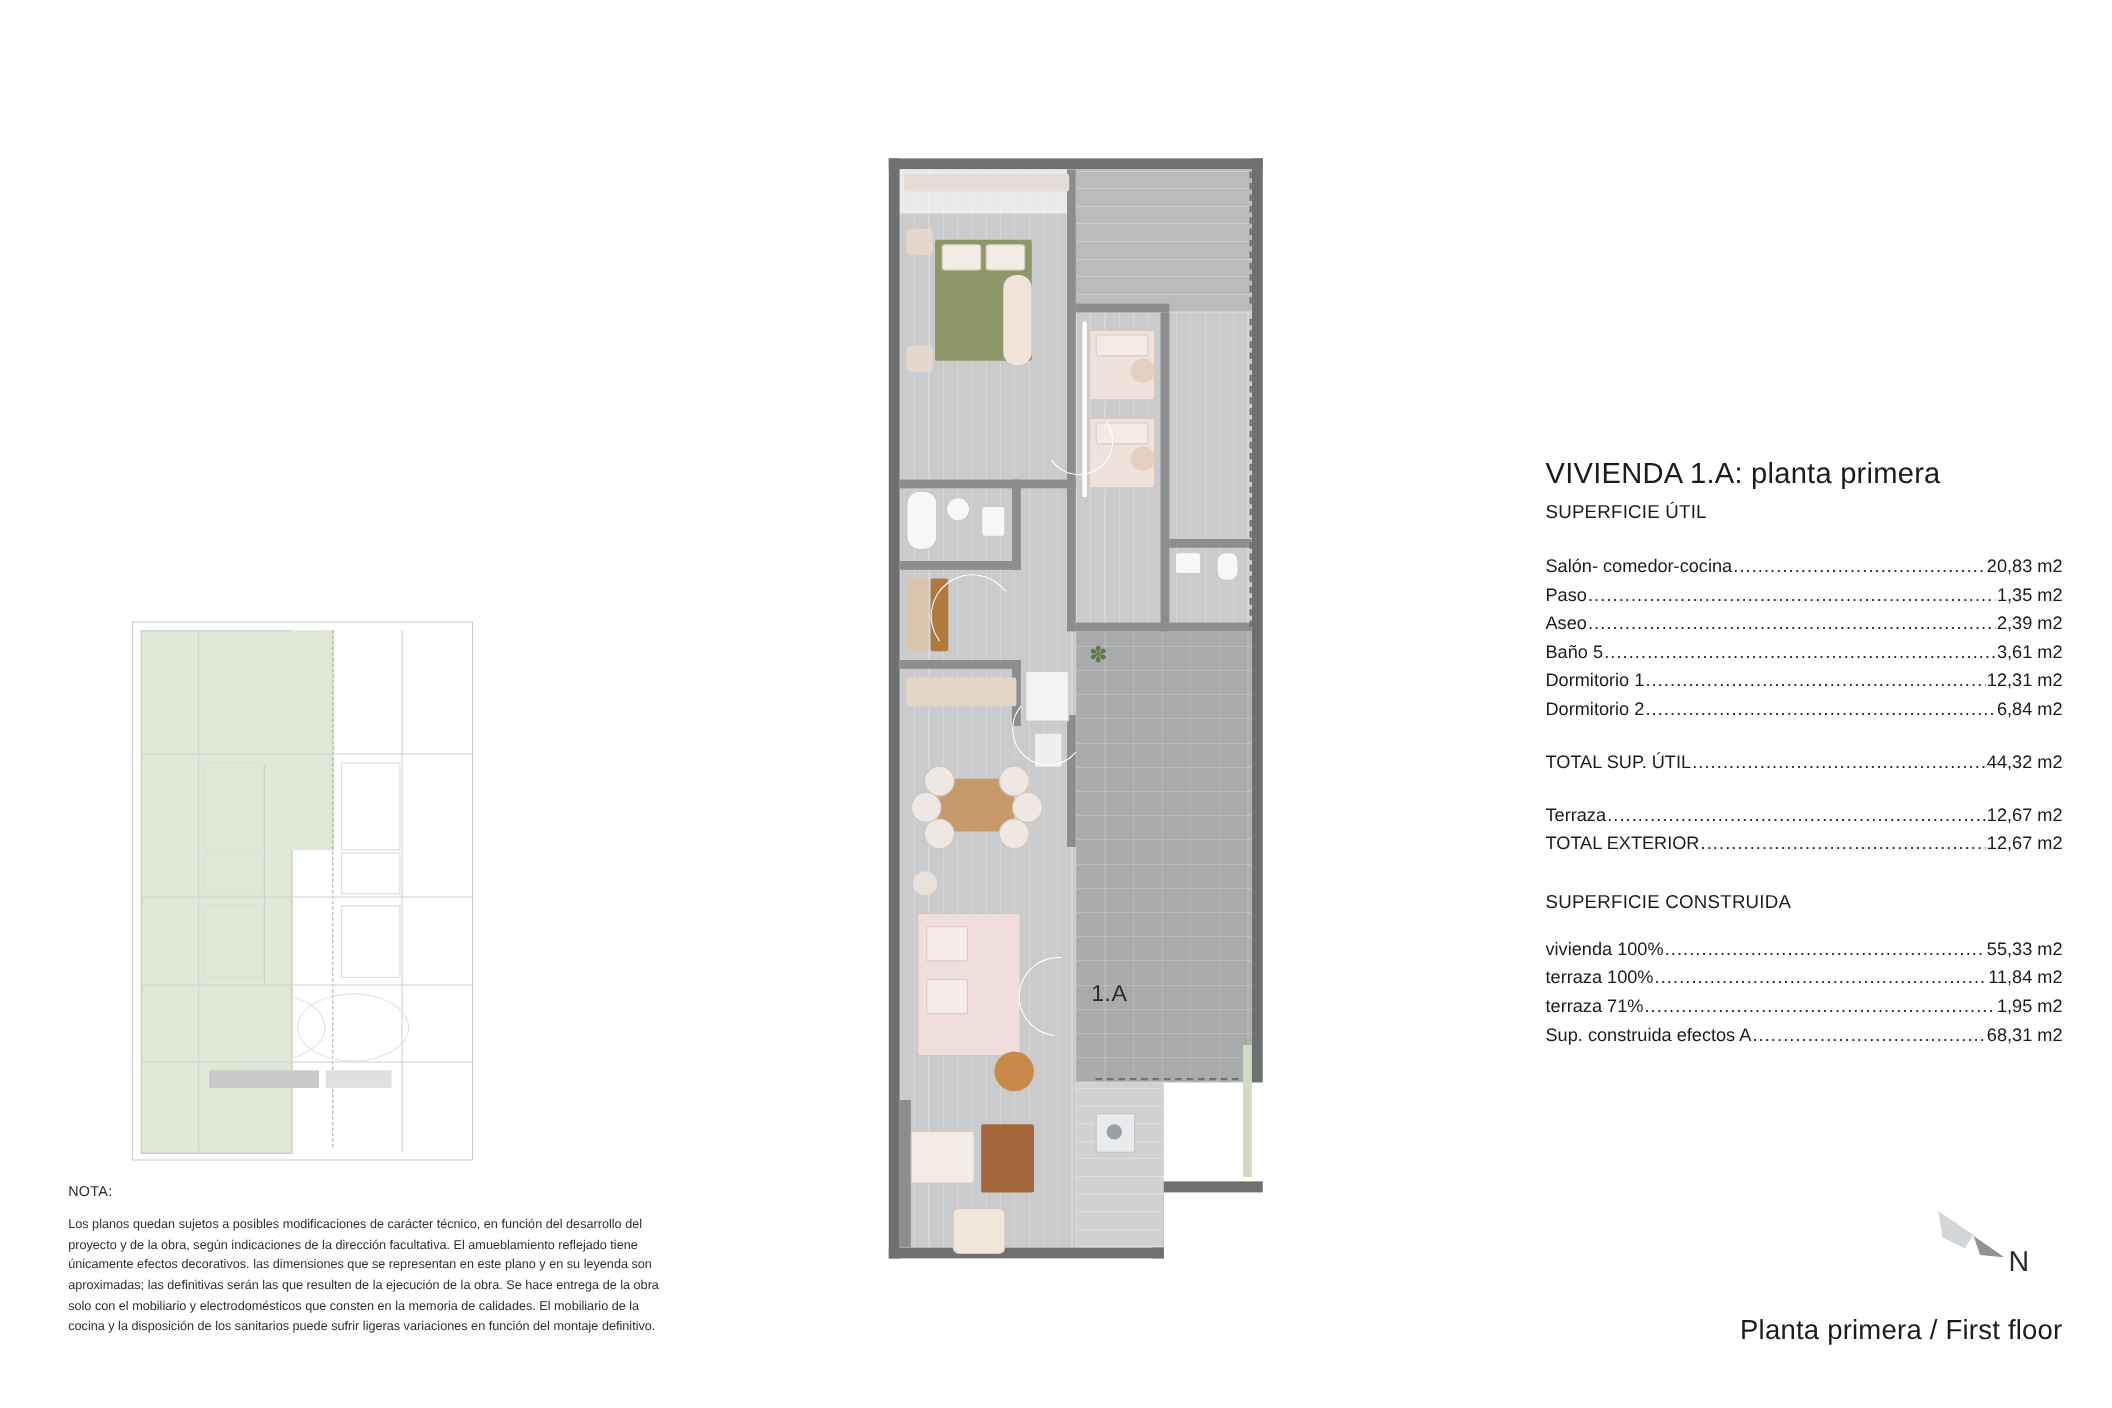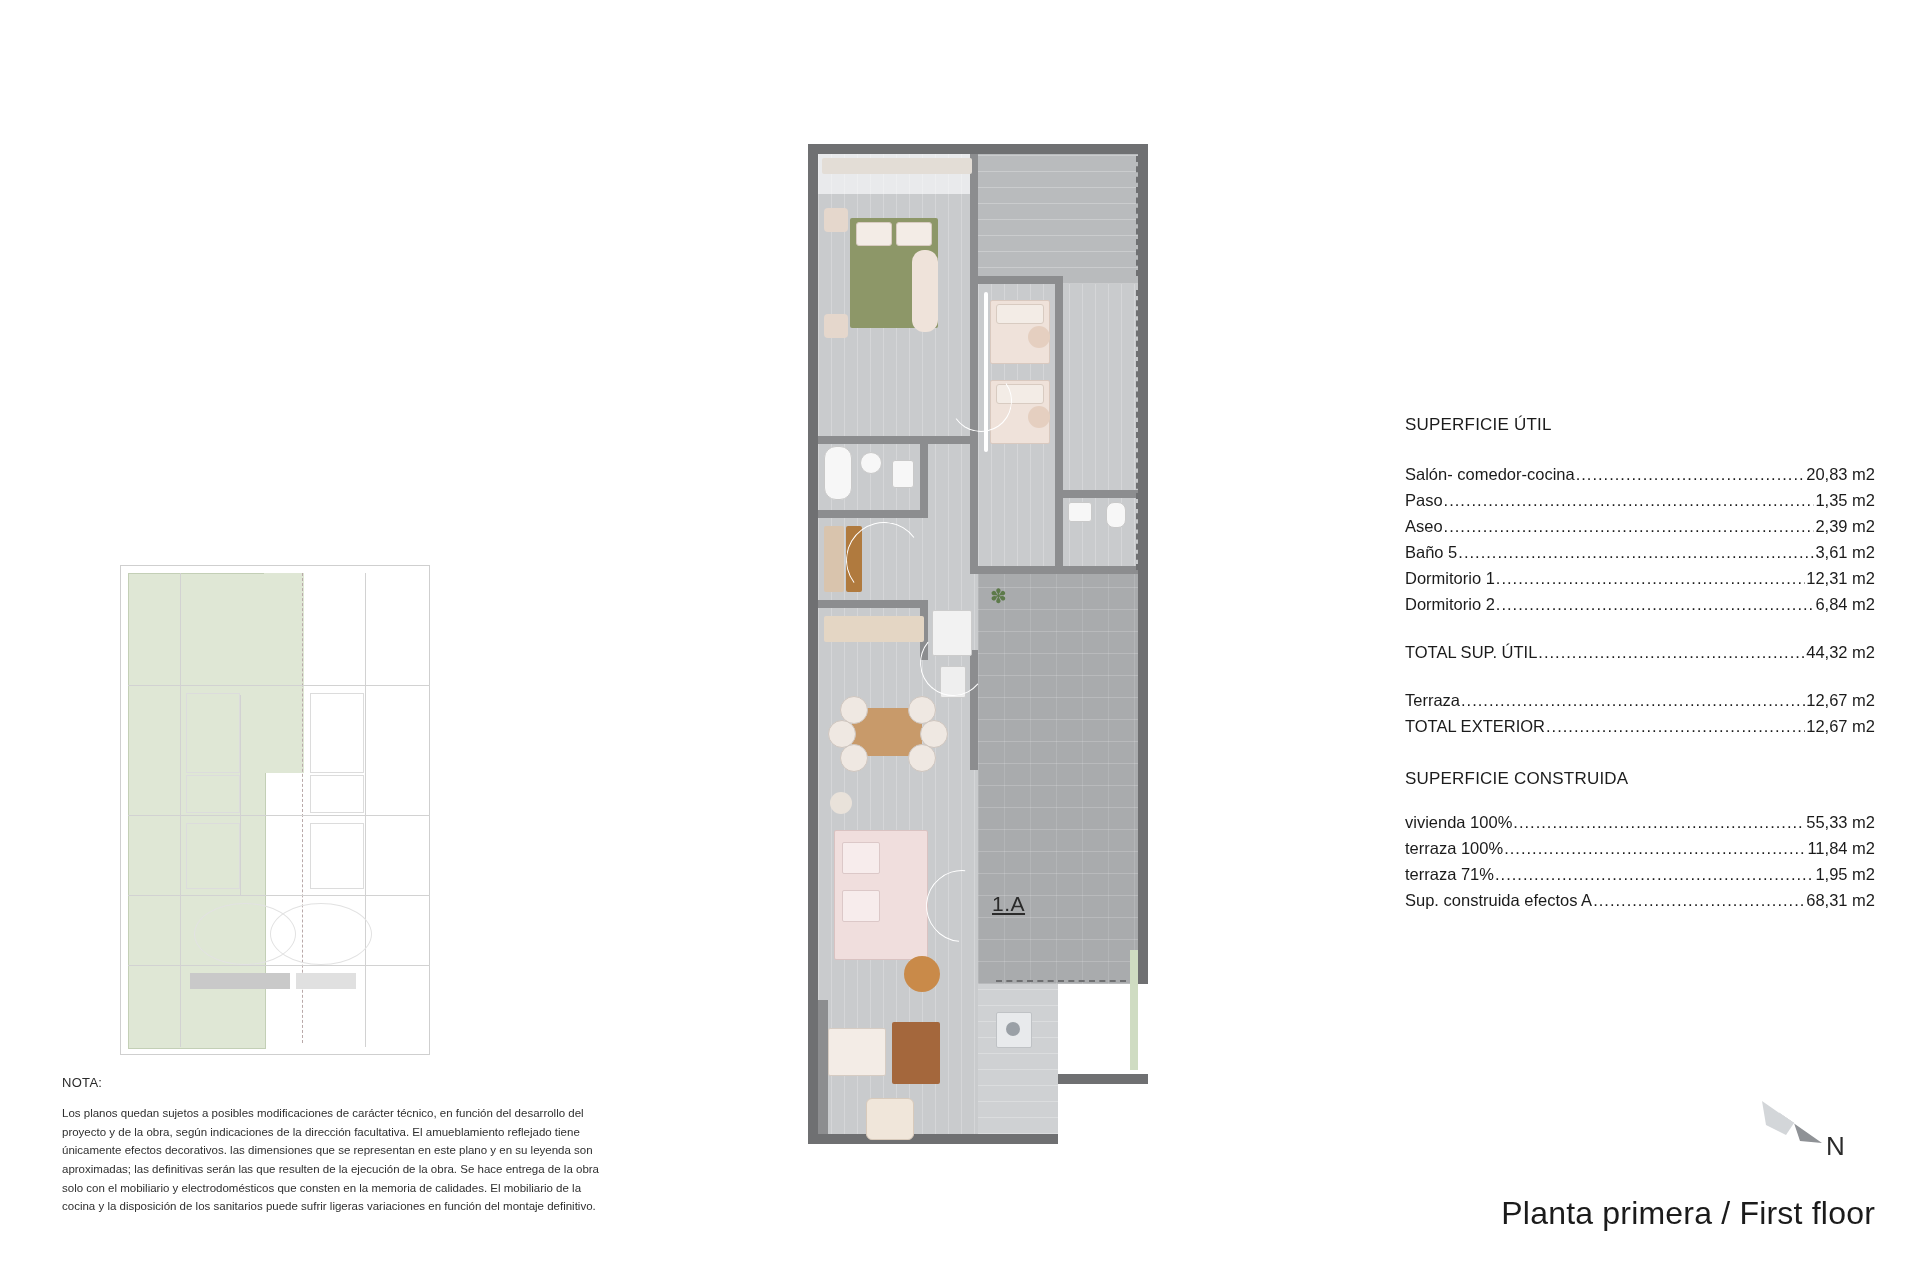--- a/index.html
+++ b/index.html
@@ -224,21 +224,21 @@
     top: 36px;
     font-size: 26px;
     color: #2b2b2b;
   }
   .caption {
     position: absolute;
     left: 1405px;
     top: 1195px;
     width: 470px;
     text-align: right;
-    font-size: 32px;
+    font-size: 25px;
     color: #1b1b1b;
     letter-spacing: .2px;
   }
 </style>
 </head>
 <body>
 
 <div class="keyplan">
   <div class="kp-outline"></div>
   <div class="kp-green"></div>
@@ -357,27 +357,28 @@
 
   <div class="dash-rail-v" style="left:336px; top:26px; height:120px;"></div>
   <div class="dash-rail-v" style="left:336px; top:160px; height:280px;"></div>
   <div class="dash-rail" style="left:196px; top:850px; width:130px;"></div>
 
   <div class="swing" style="left:46px; top:392px; width:74px; height:74px; transform:rotate(8deg);"></div>
   <div class="swing" style="left:120px; top:500px; width:64px; height:64px; transform:rotate(-95deg);"></div>
   <div class="swing" style="left:126px; top:740px; width:70px; height:70px; transform:rotate(-40deg);"></div>
   <div class="swing" style="left:150px; top:240px; width:60px; height:60px; transform:rotate(190deg);"></div>
 
-  <div class="unit-label" style="left:192px; top:762px;text-decoration:underline;">1.A</div>
+  <div class="unit-label" style="left:192px; top:762px;">1.A</div>
 
   <div class="furn" style="left:196px; top:882px; width:34px; height:34px; background:#e8eaec; border:1px solid #bfc2c5;"></div>
   <div class="furn" style="left:206px; top:892px; width:14px; height:14px; background:#9aa0a6; border-radius:50%;"></div>
 </div>
 
 <div class="panel">
+  <h1>VIVIENDA 1.A: planta primera</h1>
   <h2>SUPERFICIE ÚTIL</h2>
 
   <div class="row">
     <span class="lbl">Salón- comedor-cocina</span>
     <span class="dots">............................................................................................</span>
     <span class="val">20,83 m2</span>
   </div>
   <div class="row">
     <span class="lbl">Paso</span>
     <span class="dots">............................................................................................</span>

